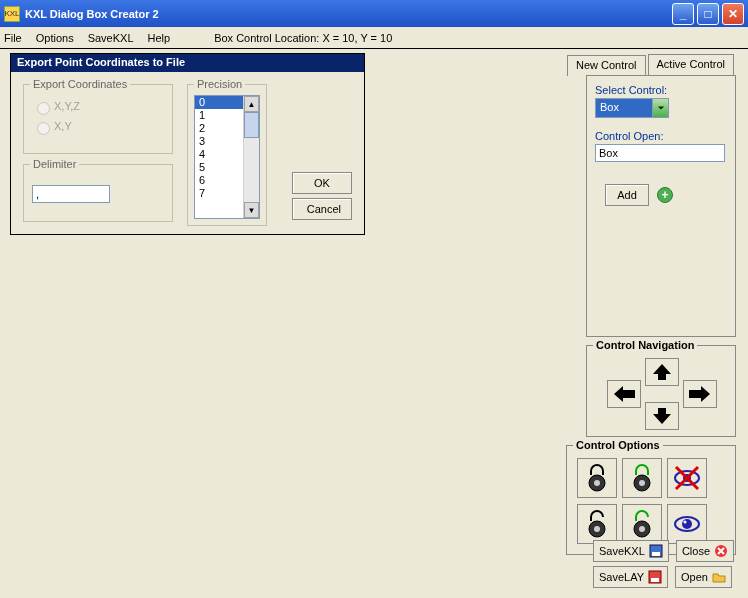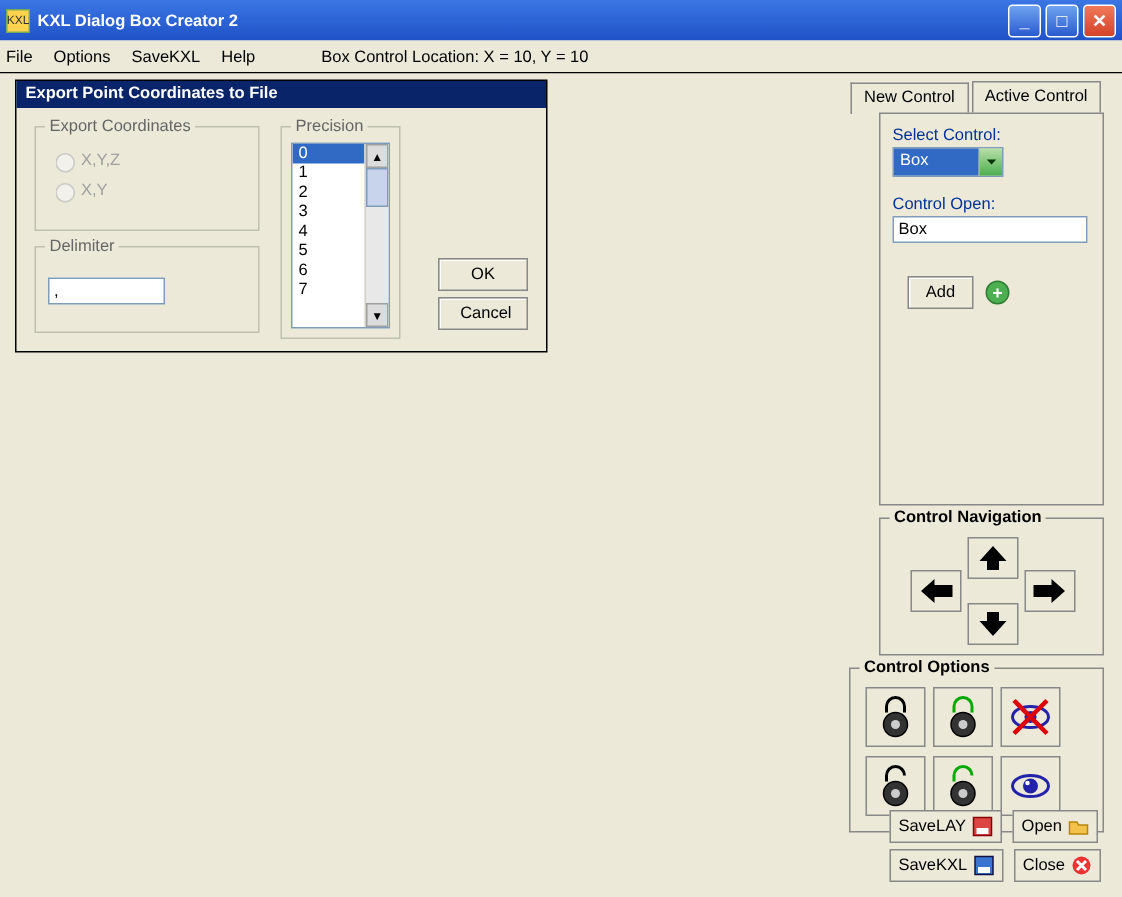--- a/index.html
+++ b/index.html
@@ -212,52 +212,52 @@
           <ellipse cx="15" cy="15" rx="12" ry="7" fill="none" stroke="#22a" stroke-width="2"></ellipse>
           <circle cx="15" cy="15" r="5" fill="#22a"></circle>
           <circle cx="13" cy="13" r="1.5" fill="#fff"></circle>
         </svg>
     </div>
   </div>
 
   <div class="bottombtns">
     <div>
       <span class="bbtn">
+        <span>SaveKXL</span>
+        <span class="icn">
+            <svg viewBox="0 0 14 14">
+              <rect x="1" y="1" width="12" height="12" fill="#3a74d0" stroke="#114"></rect>
+              <rect x="3" y="8" width="8" height="4" fill="#fff"></rect>
+            </svg>
+          </span>
+      </span>
+      <span class="bbtn">
+        <span>Close</span>
+        <span class="icn">
+            <svg viewBox="0 0 14 14">
+              <circle cx="7" cy="7" r="6" fill="#e33"></circle>
+              <path d="M4 4 L10 10 M10 4 L4 10" stroke="#fff" stroke-width="2"></path>
+            </svg>
+          </span>
+      </span>
+    </div>
+    <div>
+      <span class="bbtn">
         <span>SaveLAY</span>
         <span class="icn">
             <svg viewBox="0 0 14 14">
               <rect x="1" y="1" width="12" height="12" fill="#d44" stroke="#800"></rect>
               <rect x="3" y="8" width="8" height="4" fill="#fff"></rect>
             </svg>
           </span>
       </span>
       <span class="bbtn">
         <span>Open</span>
         <span class="icn">
             <svg viewBox="0 0 14 14">
               <path d="M1 4 h5 l1 2 h6 v6 h-12 z" fill="#f3c24b" stroke="#b8860b"></path>
             </svg>
           </span>
       </span>
     </div>
-    <div>
-      <span class="bbtn">
-        <span>SaveKXL</span>
-        <span class="icn">
-            <svg viewBox="0 0 14 14">
-              <rect x="1" y="1" width="12" height="12" fill="#3a74d0" stroke="#114"></rect>
-              <rect x="3" y="8" width="8" height="4" fill="#fff"></rect>
-            </svg>
-          </span>
-      </span>
-      <span class="bbtn">
-        <span>Close</span>
-        <span class="icn">
-            <svg viewBox="0 0 14 14">
-              <circle cx="7" cy="7" r="6" fill="#e33"></circle>
-              <path d="M4 4 L10 10 M10 4 L4 10" stroke="#fff" stroke-width="2"></path>
-            </svg>
-          </span>
-      </span>
-    </div>
   </div>
 
 </div>
 
 </body></html>

